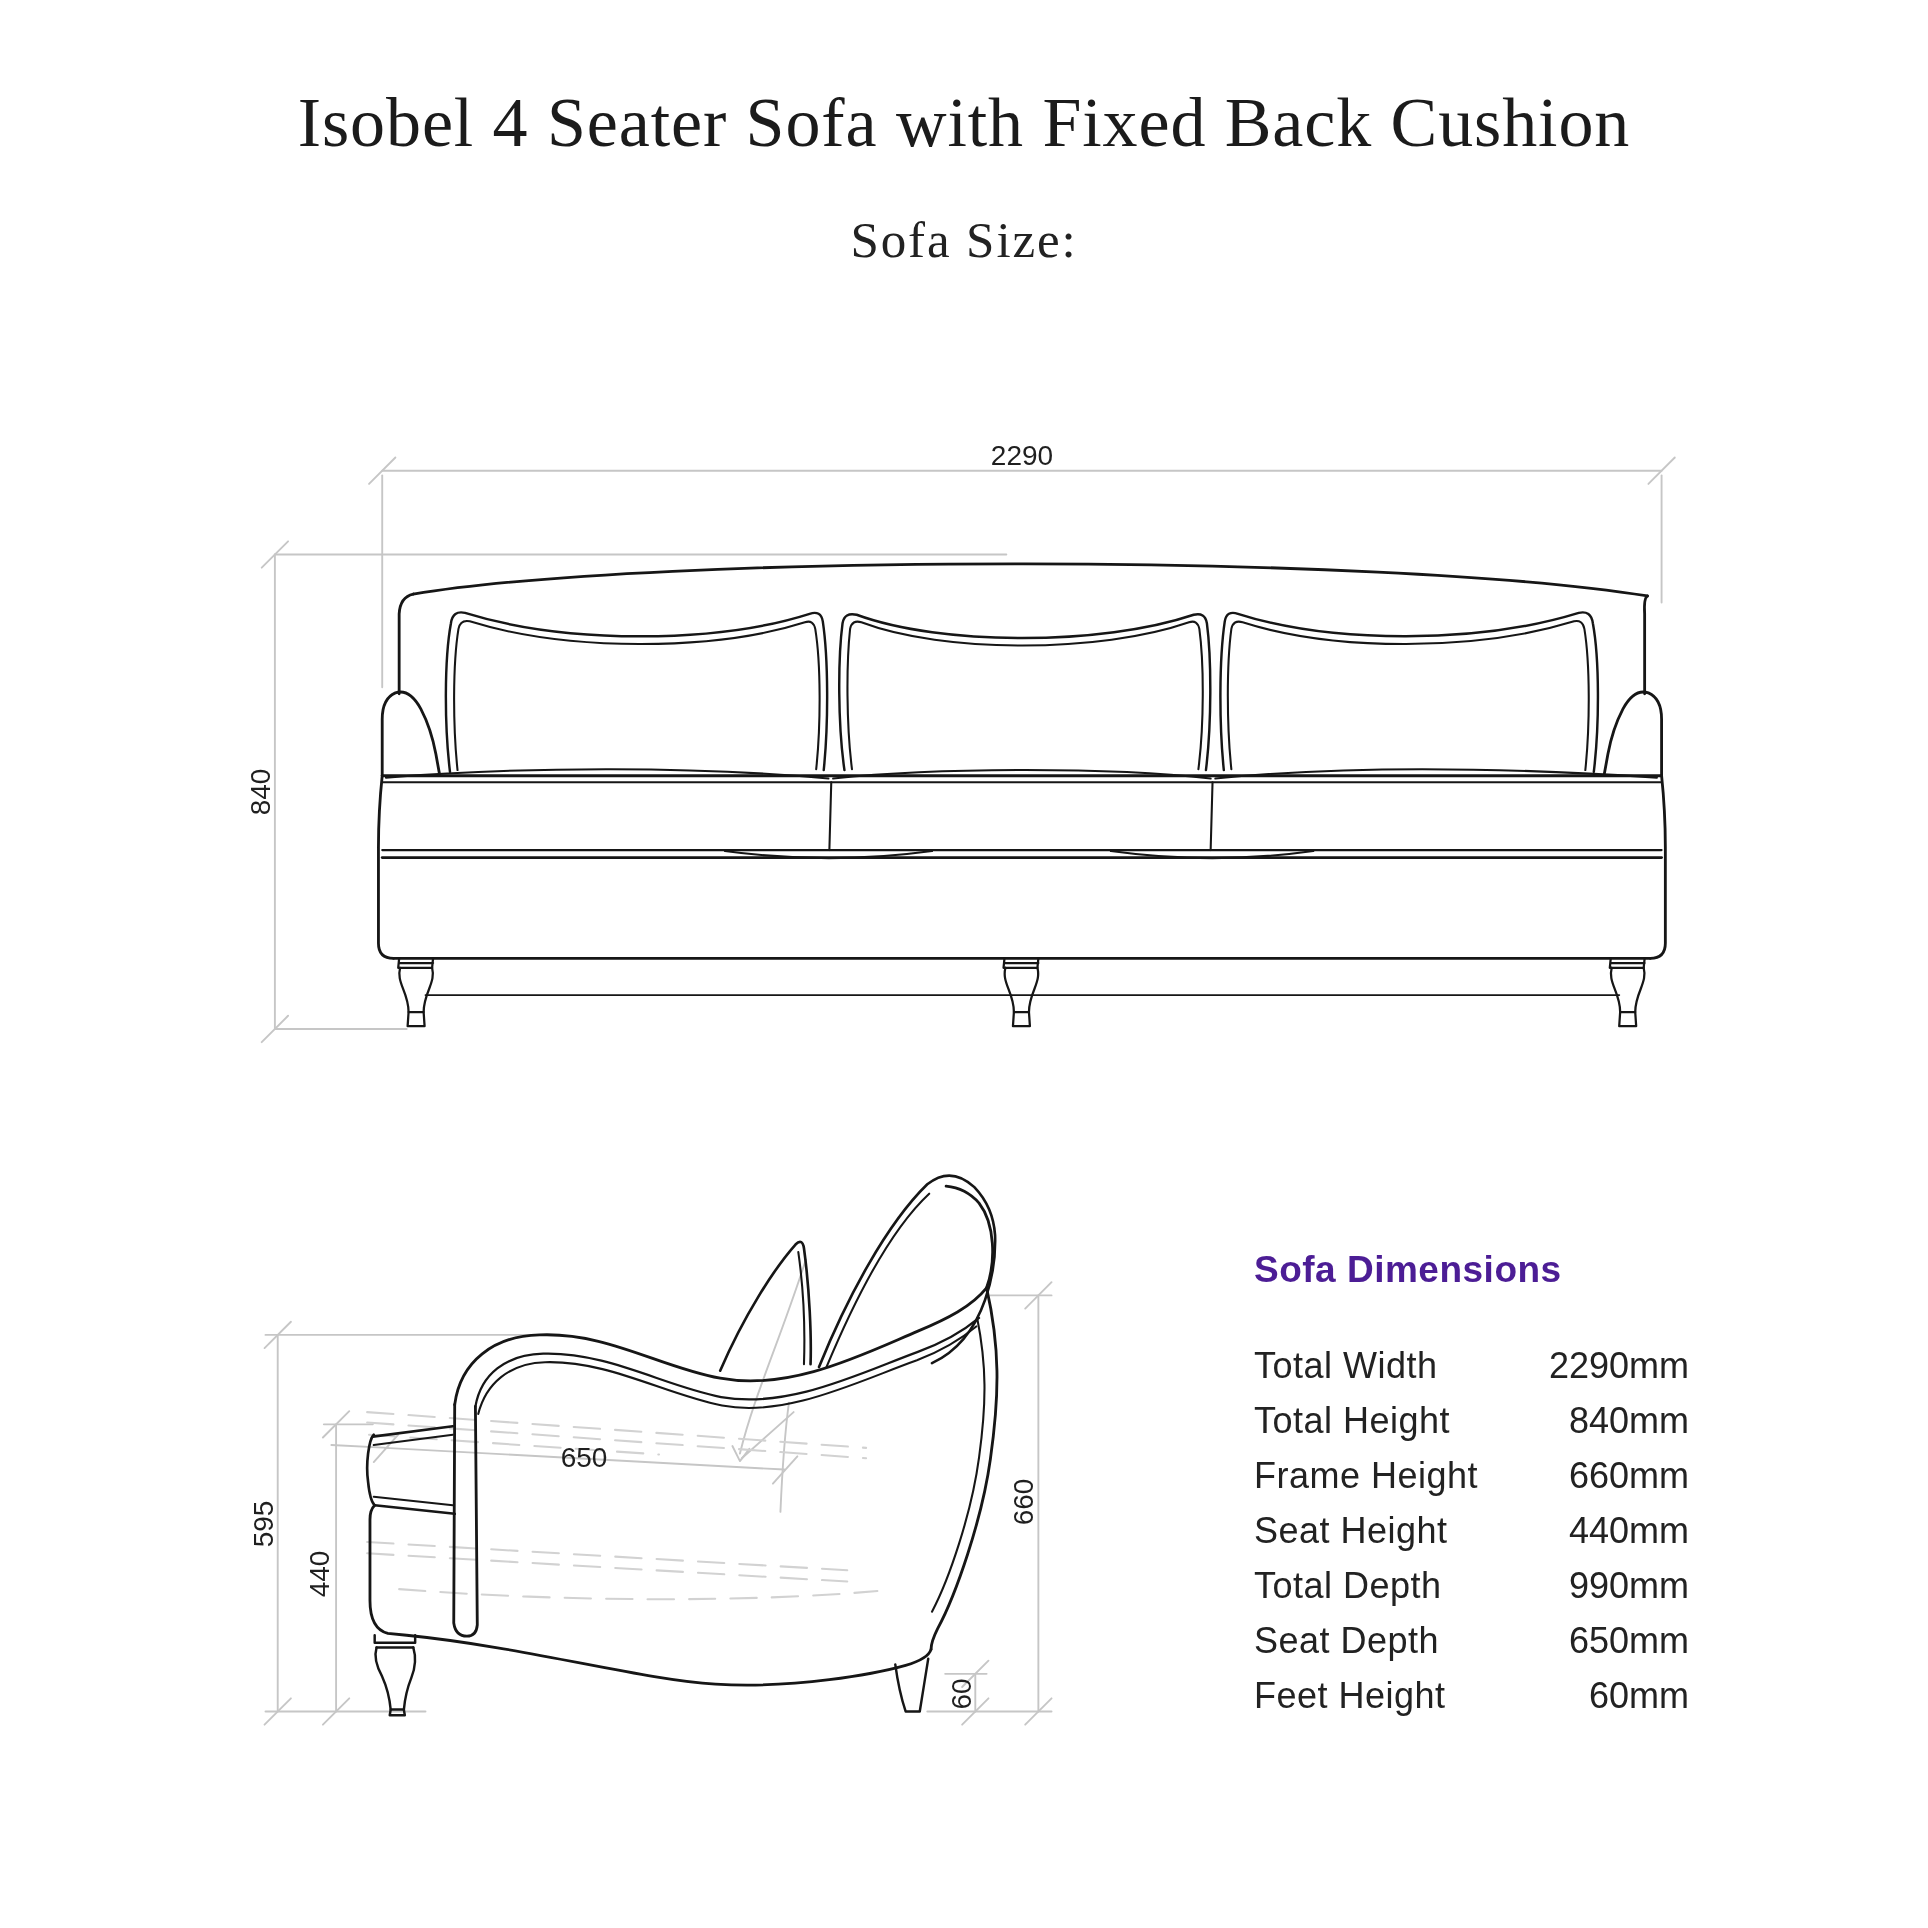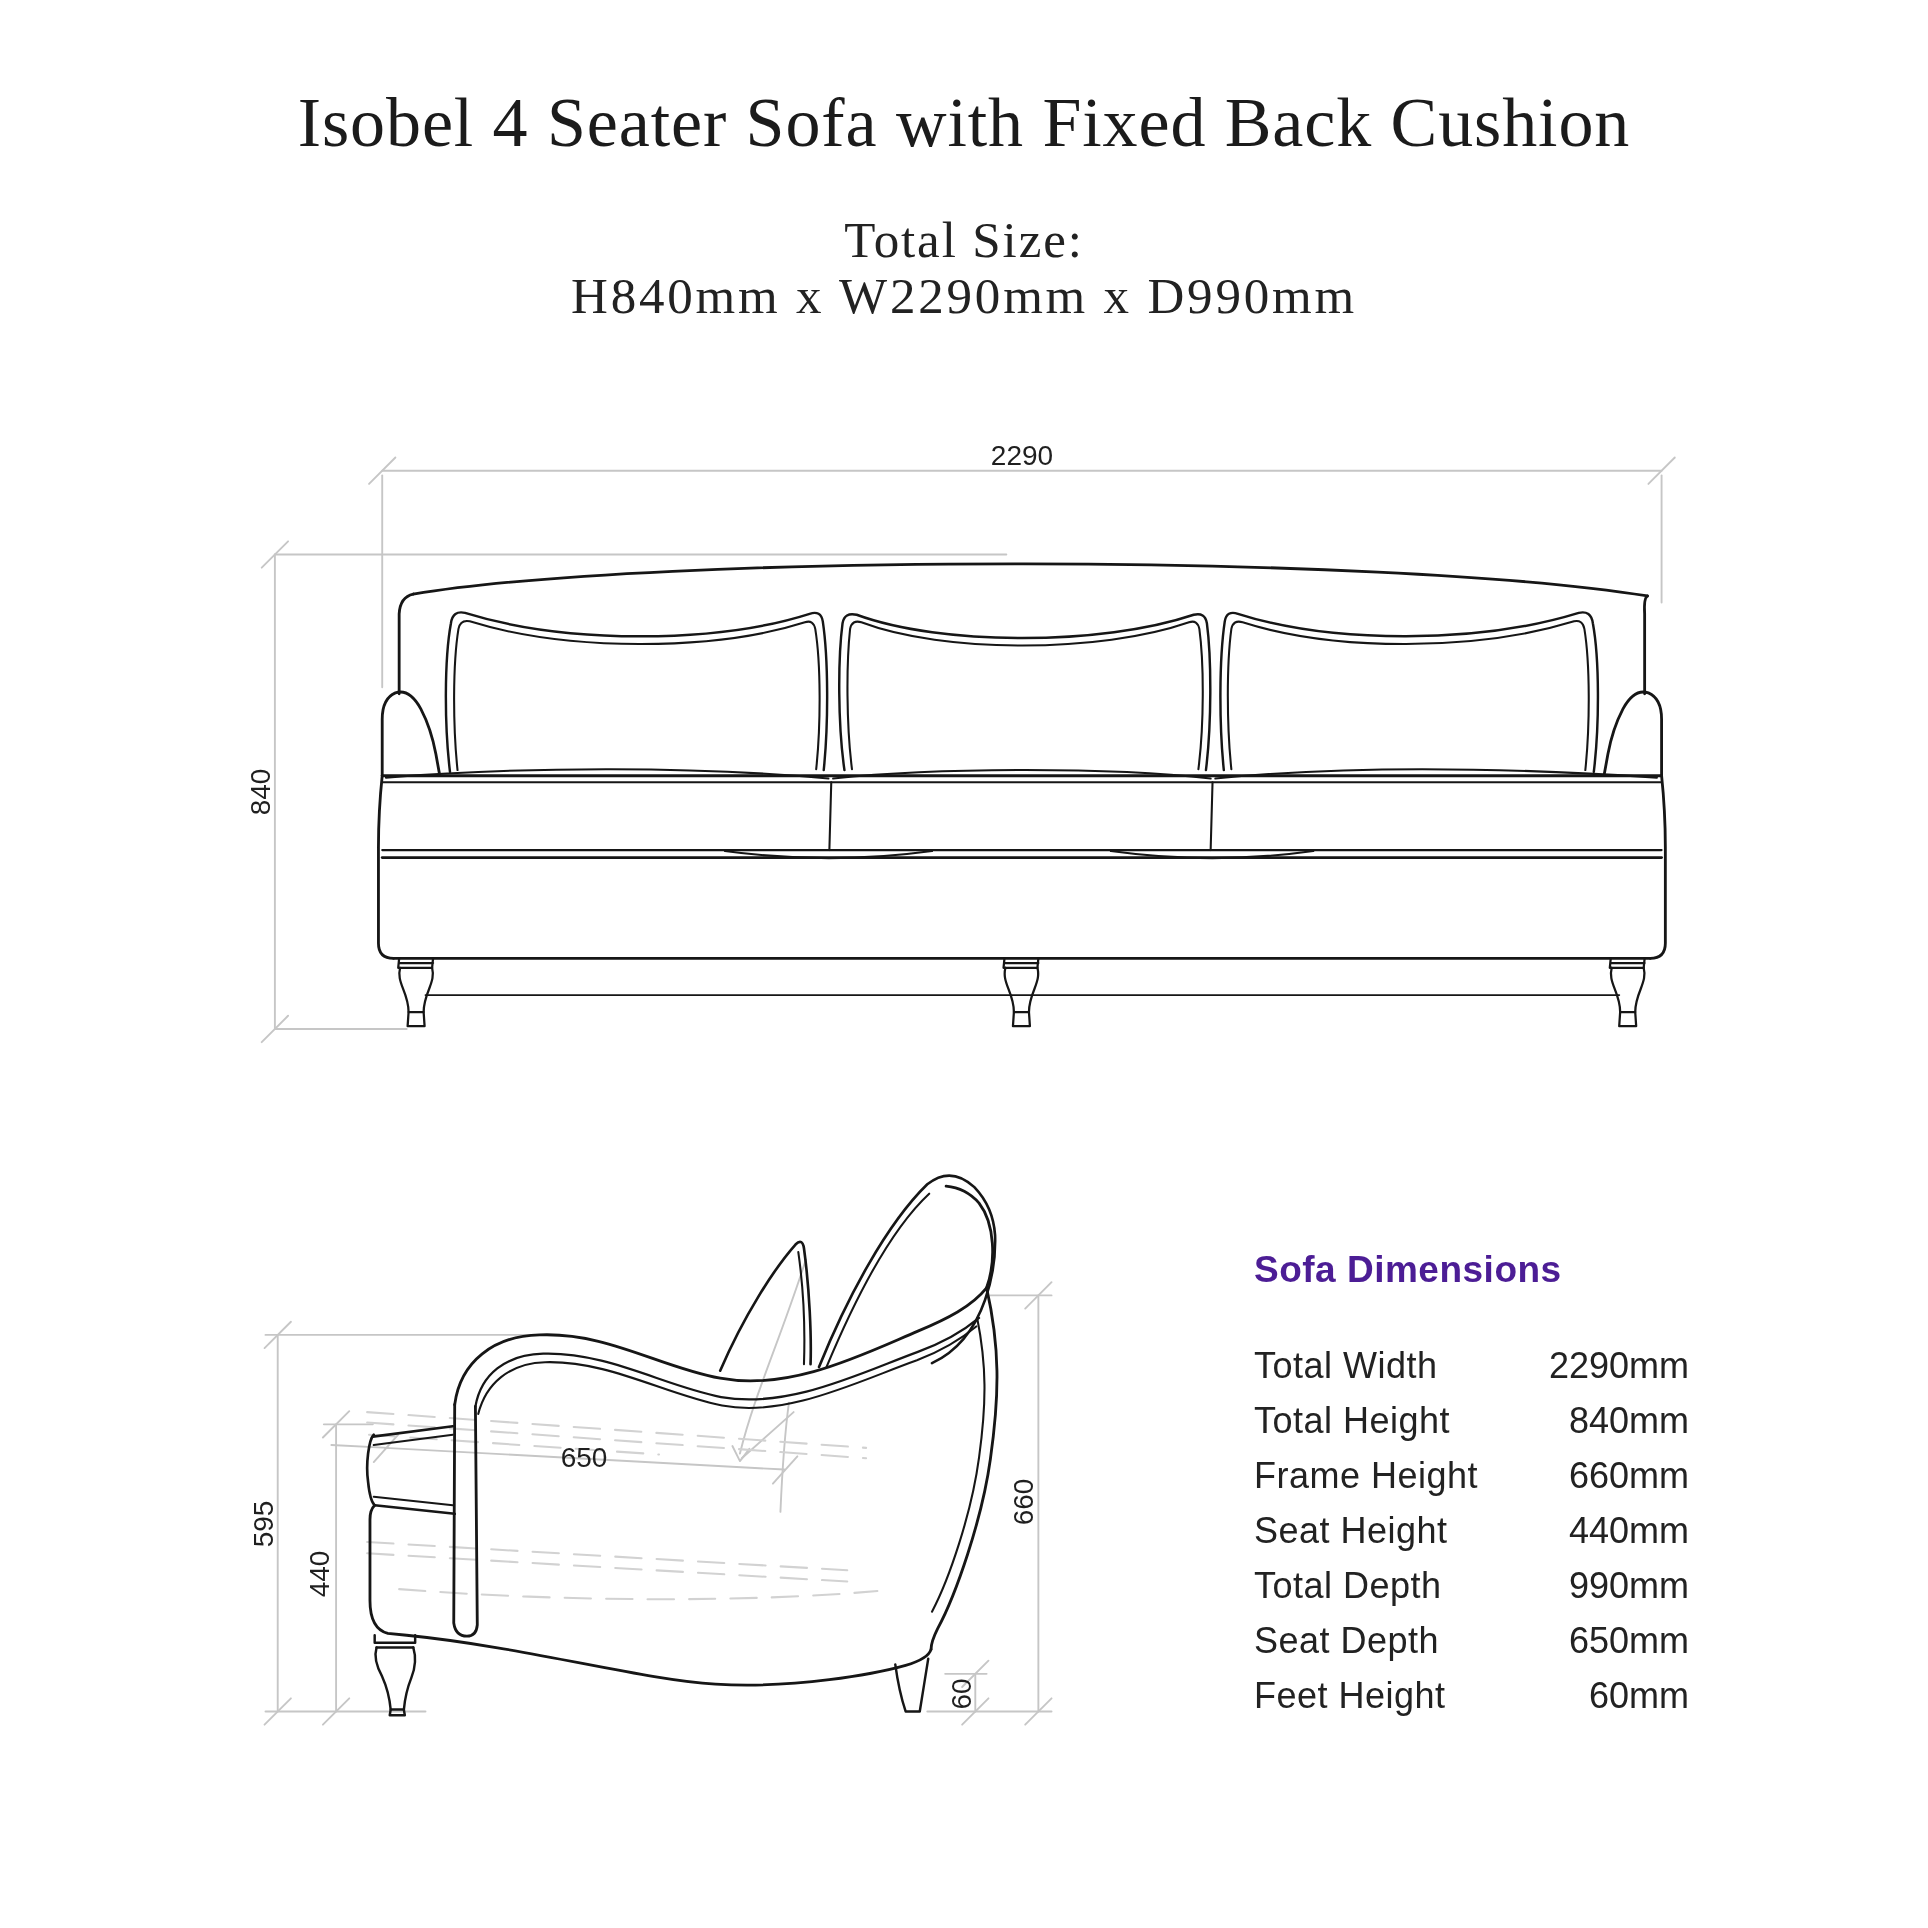--- a/index.html
+++ b/index.html
@@ -180,22 +180,21 @@
         <path stroke-width="2.6" d="M 398,1737 L 398,1745 M 441,1737 L 441,1745 M 398,1745 L 441,1745 M 400,1750 L 439,1750"></path>
         <path stroke-width="2.6" d="M 400,1750 C 397,1760 401,1772 406,1781 C 411,1792 414,1805 415,1816 L 429,1816 C 430,1805 433,1792 437,1782 C 441,1772 442,1760 439,1750"></path>
         <path stroke-width="2.6" d="M 415,1816 L 414,1822 L 430,1822 L 429,1816"></path>
 
         <path stroke-width="2.6" d="M 951,1768 C 954,1790 958,1806 962,1818 L 977,1818 C 980,1800 983,1780 986,1762"></path>
       </g>
     </g>
   </svg>
 
   <div class="abs title">Isobel 4 Seater Sofa with Fixed Back Cushion</div>
-  <div class="abs subtitle line1">Total Size:</div>
-  <div class="abs subtitle line2">H840mm x W2290mm x D990mm</div>
+  <div class="abs subtitle line1">Sofa Size:</div>
 
   <span class="dimlabel" style="left:1022px;top:456px;text-align:right;">2290</span>
   <span class="dimlabel vert" style="left:261px;top:792px;">840</span>
 
   <span class="dimlabel vert" style="left:264px;top:1524px;">595</span>
   <span class="dimlabel vert" style="left:320px;top:1574px;">440</span>
   <span class="dimlabel" style="left:584px;top:1458px;text-align:right;">650</span>
   <span class="dimlabel vert" style="left:1024px;top:1502px;">660</span>
   <span class="dimlabel vert" style="left:962px;top:1694px;">60</span>
 

